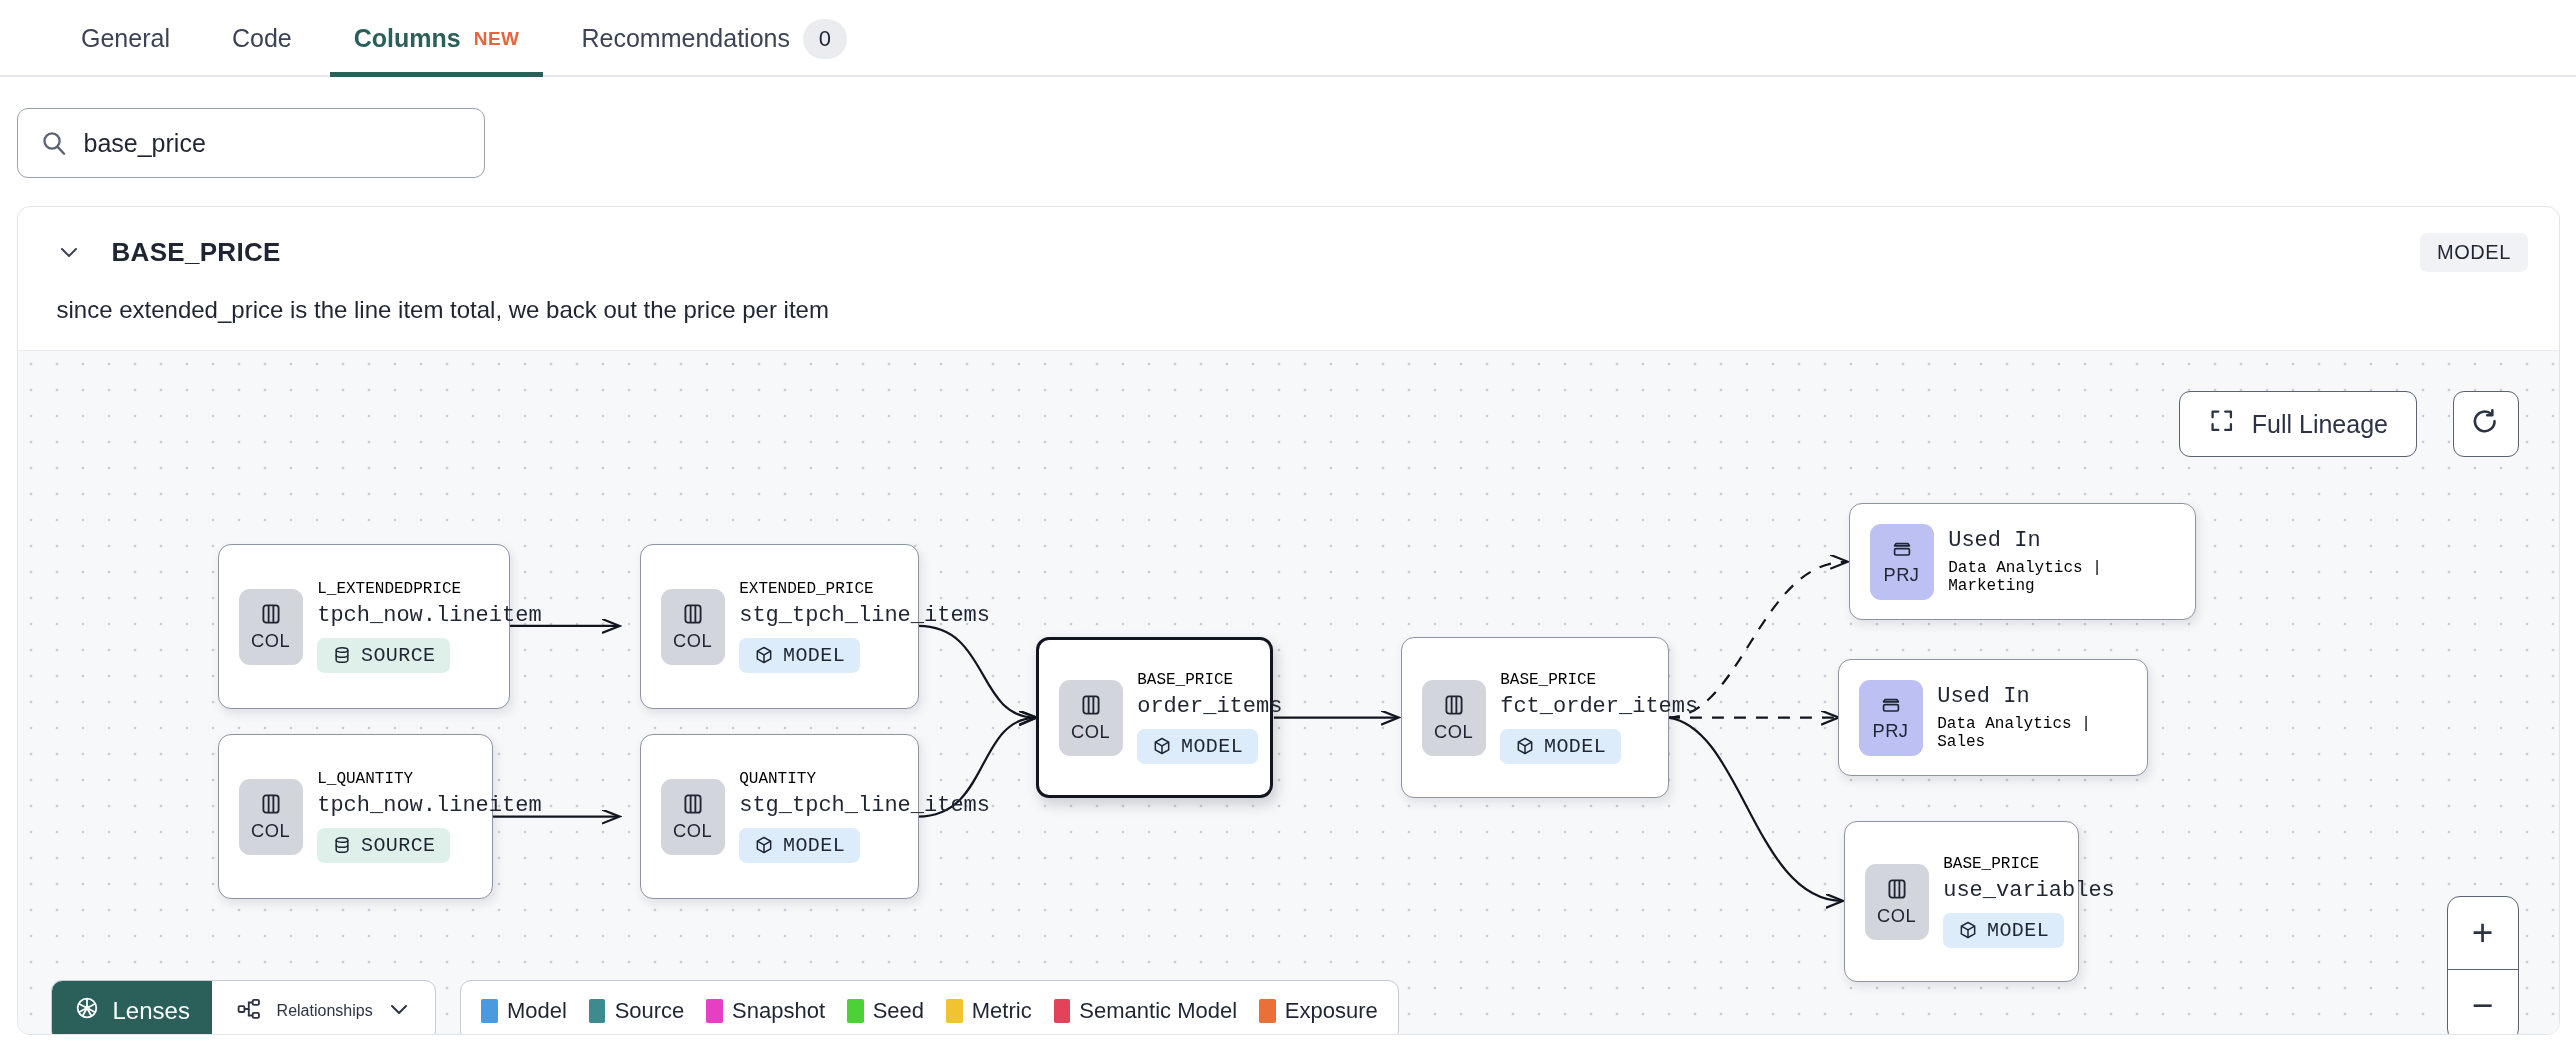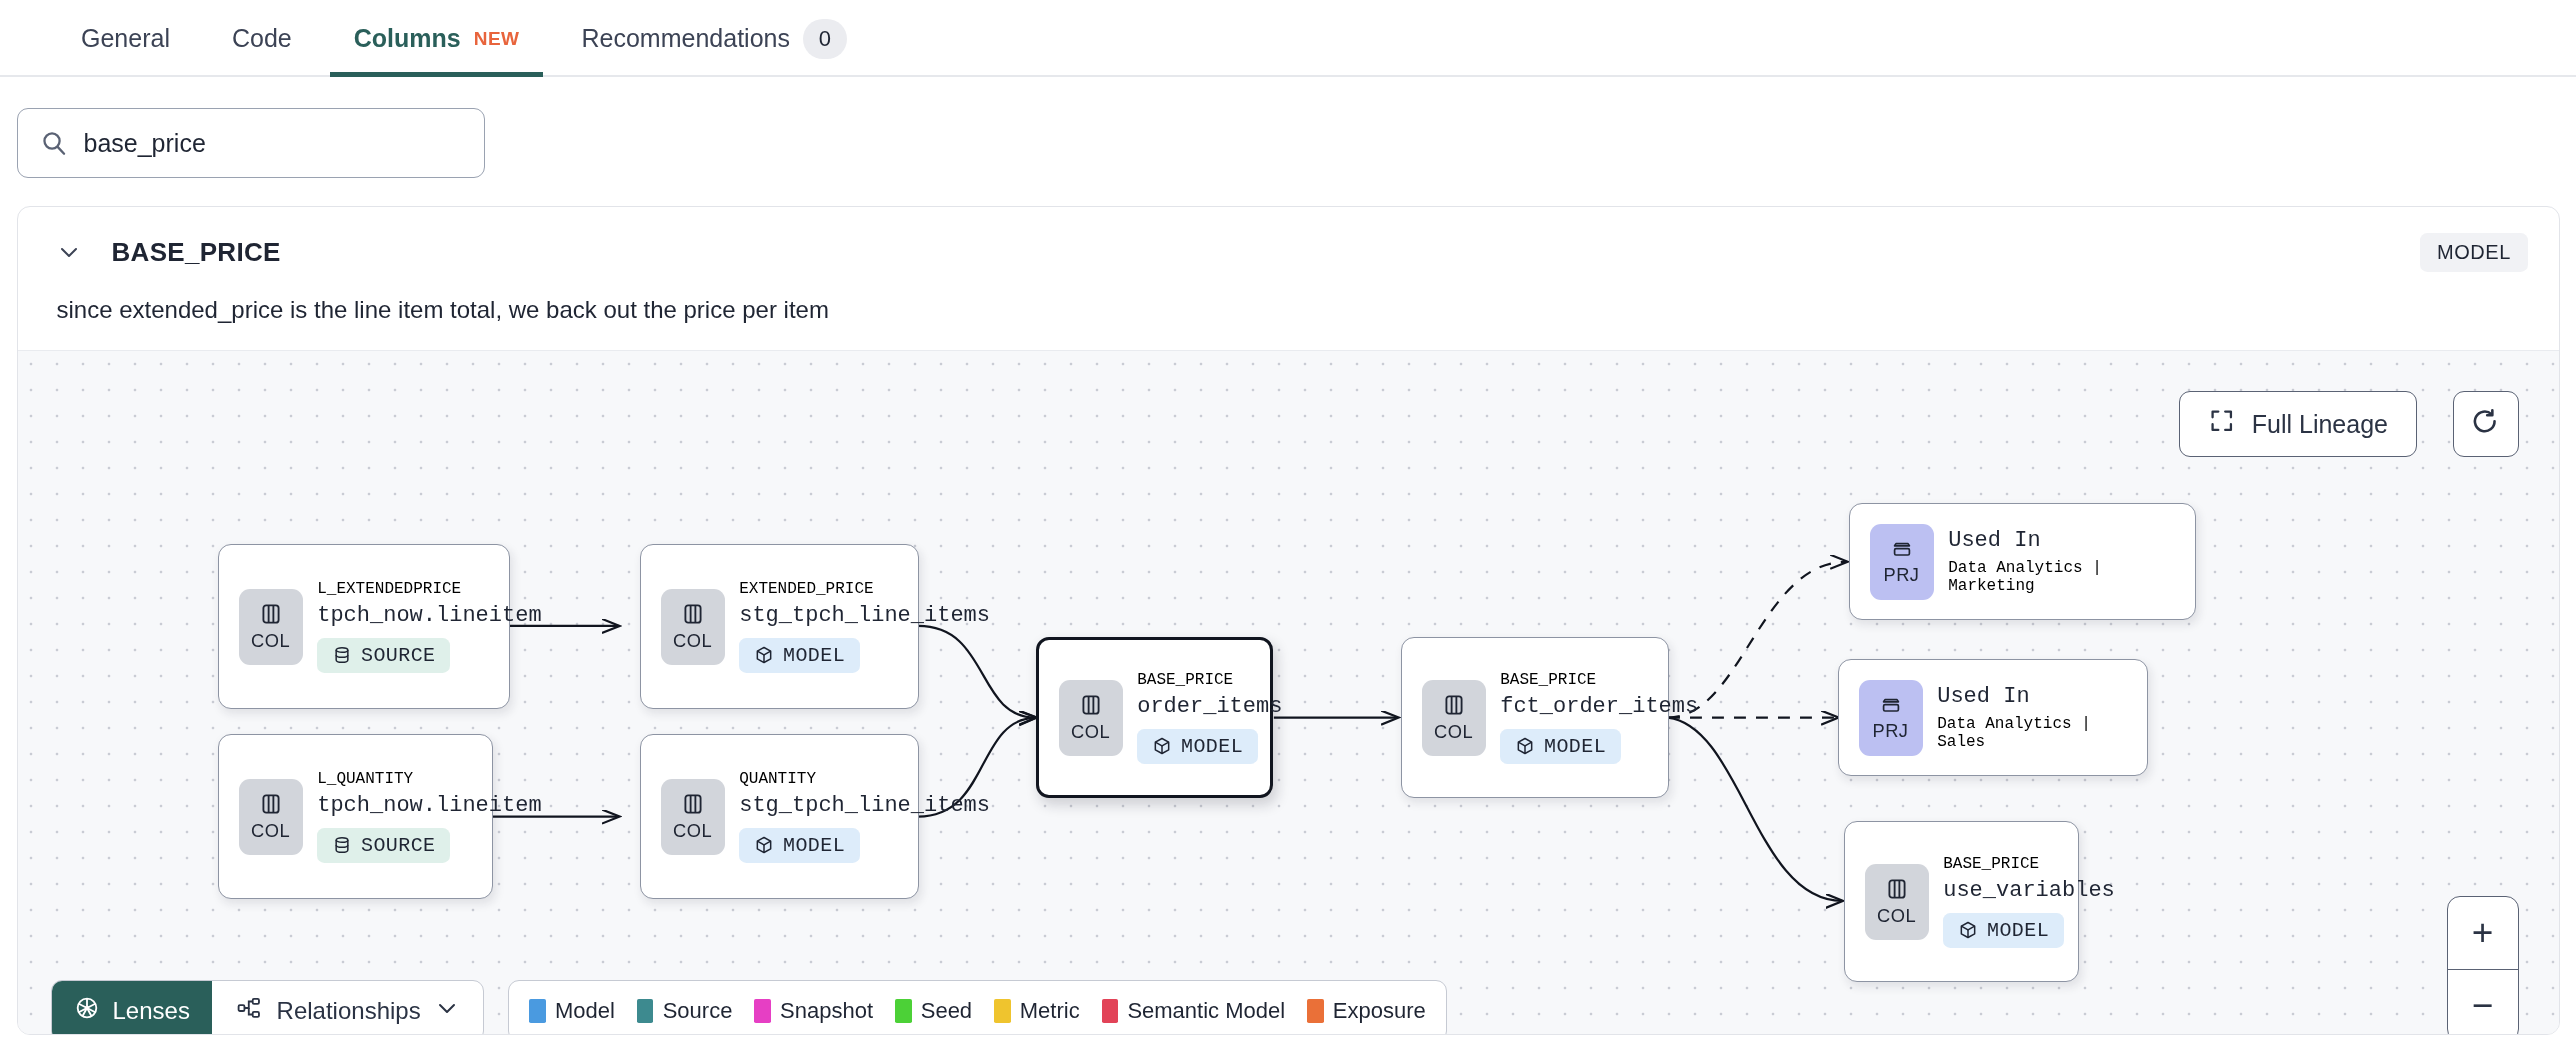--- a/index.html
+++ b/index.html
@@ -174,21 +174,21 @@
     display: flex; border: 1.8px solid #c6cad3; border-radius: 11px; overflow: hidden;
     background: #fff; height: 62px;
   }
   .seg-lenses {
     background: #2a5f5a; color: #fff;
     display: flex; align-items: center; gap: 13px;
     padding: 0 22px; font-size: 24px; cursor: pointer;
   }
   .seg-rel {
     display: flex; align-items: center; gap: 14.7px;
-    padding: 0 24px; font-size: 24px; color: #2b3344; cursor: pointer;
+    padding: 0 24px; font-size: 16px; color: #2b3344; cursor: pointer;
   }
   .legend {
     height: 62px;
     border: 1.8px solid #c6cad3; border-radius: 11px; background: #fff;
     display: flex; align-items: center; gap: 22px; padding: 0 20px;
   }
   .legend-item { display: flex; align-items: center; gap: 9.2px; font-size: 22px; color: #1f2533; }
   .swatch { width: 16.5px; height: 24px; border-radius: 1.8px; flex: none; }
 </style>
 </head>

